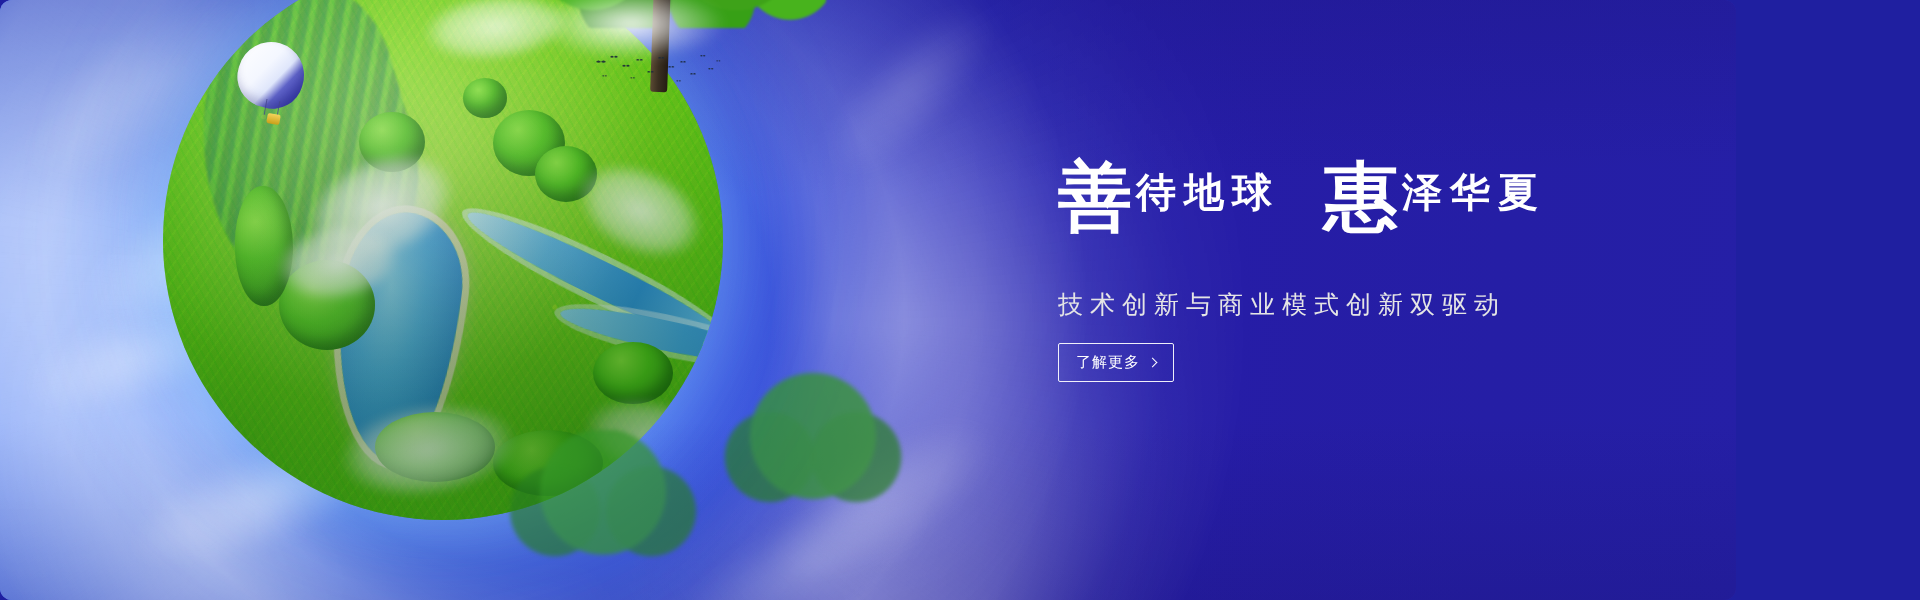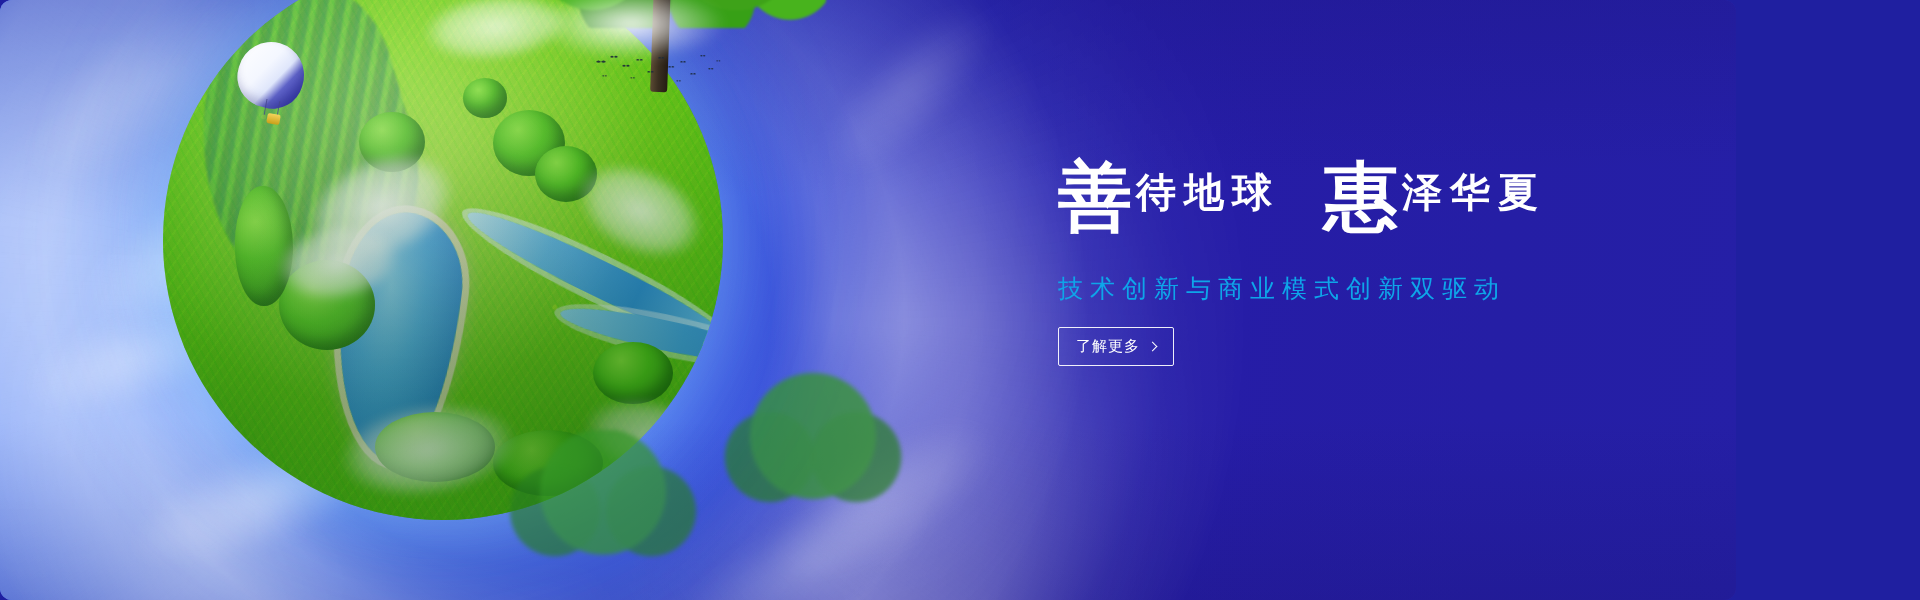--- a/index.html
+++ b/index.html
@@ -319,22 +319,22 @@
     font-weight:700;
     line-height:1;
     letter-spacing:8px;
     position:relative;
     top:-6px;
     margin-left:4px;
   }
   .gap{ display:inline-block; width:44px; }
 
   #subtitle{
-    margin-top:4px;
-    color:#0ea5e9;
+    margin-top:20px;
+    color:#e5e5e5;
     font-size:25px;
     letter-spacing:7px;
     line-height:1.3;
     white-space:nowrap;
     font-weight:400;
   }
   #desc{
     margin-top:17px;
     color:#eef2ff;
     font-size:17px;

